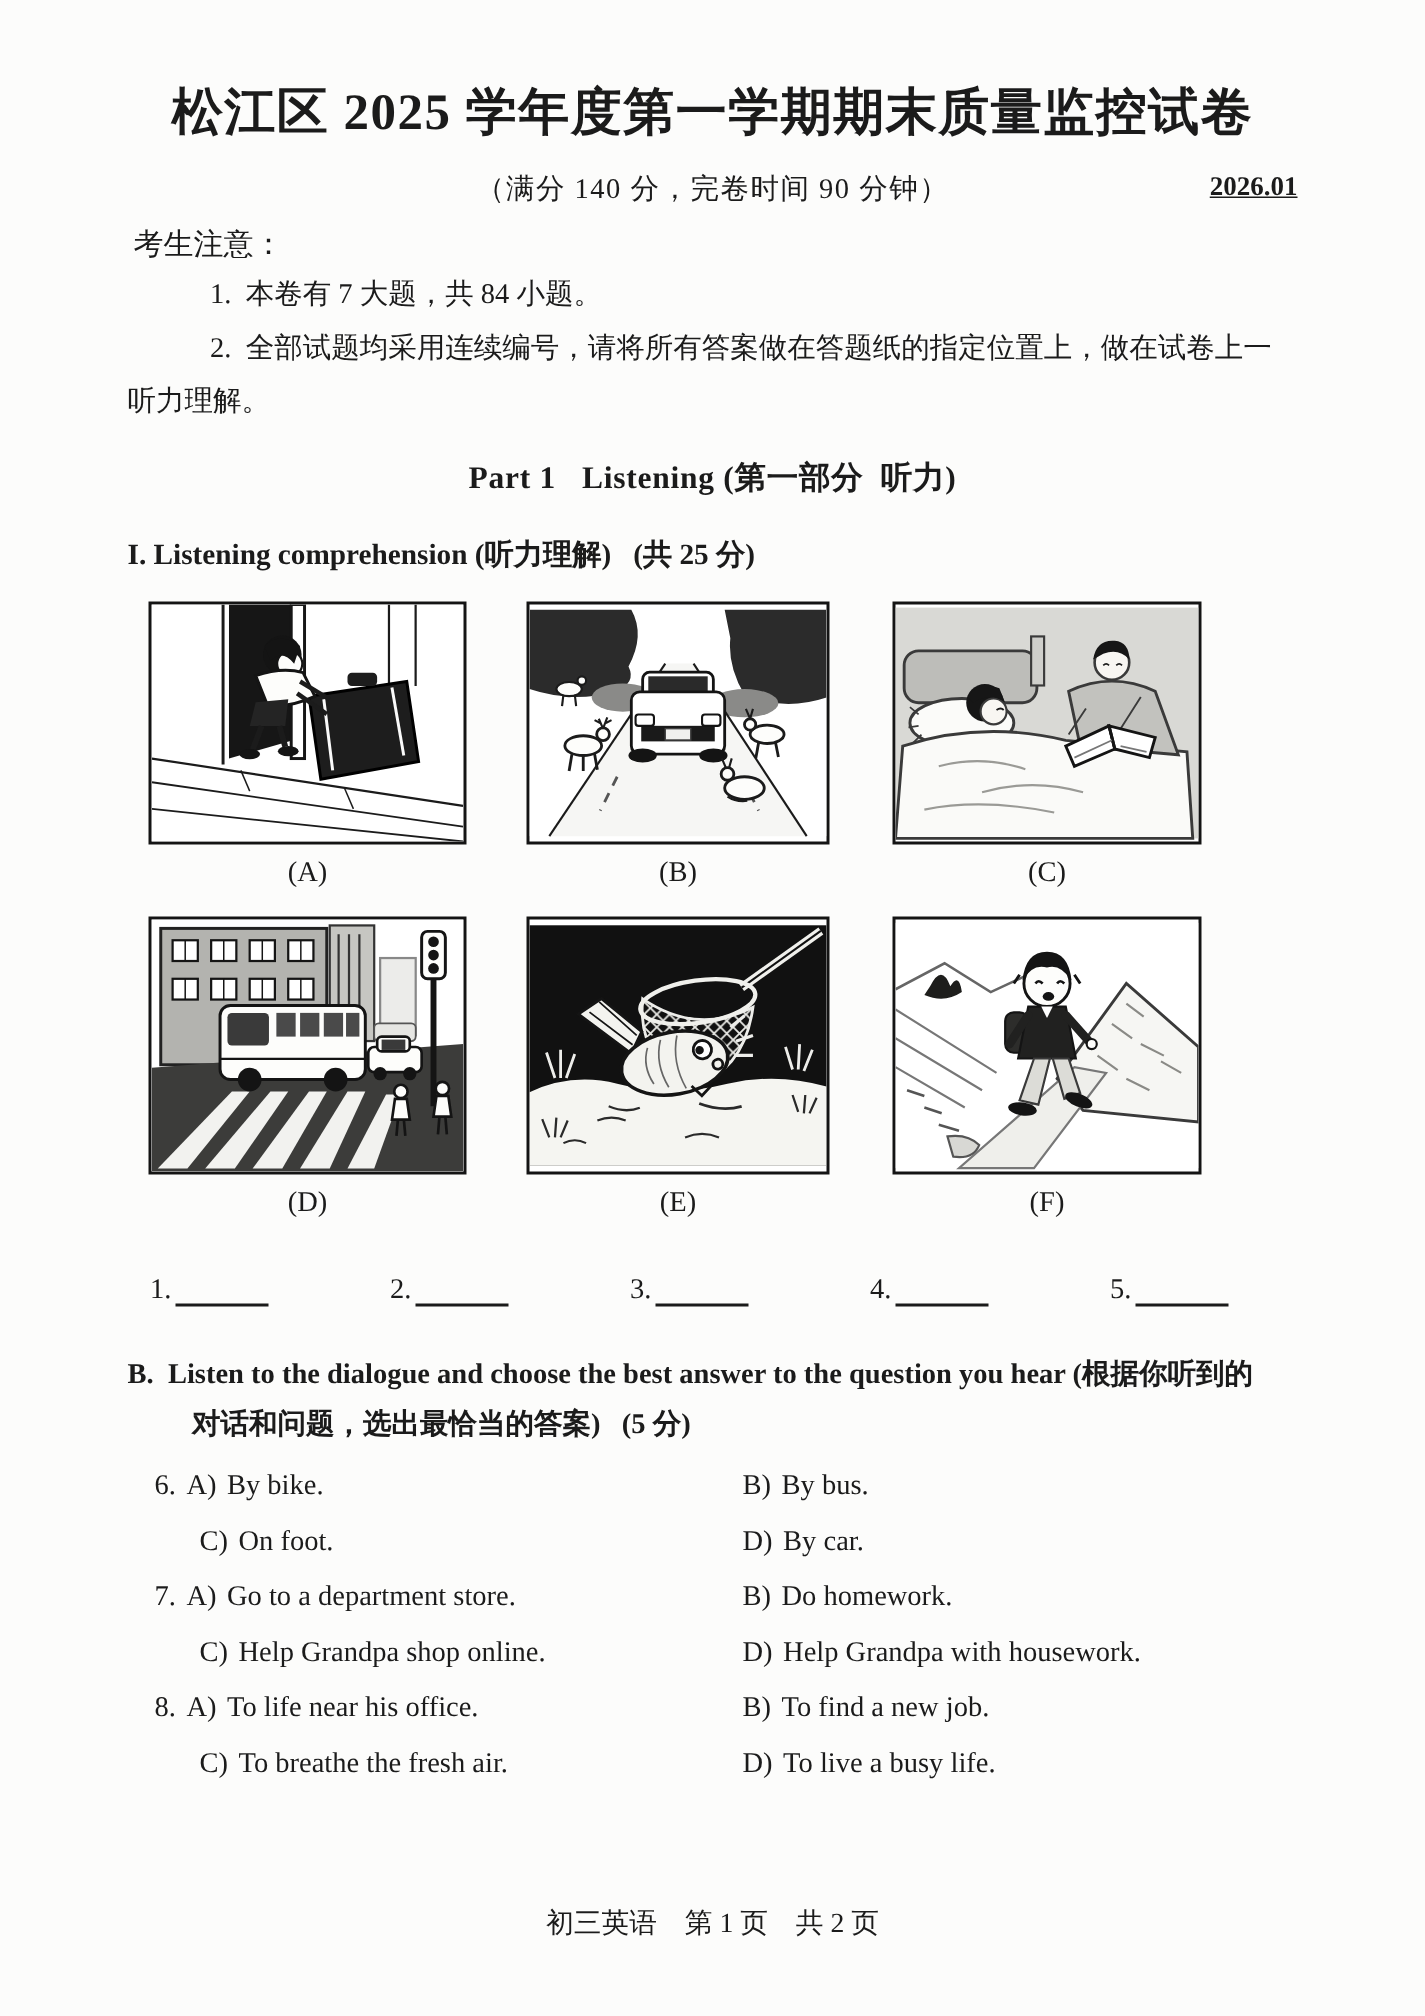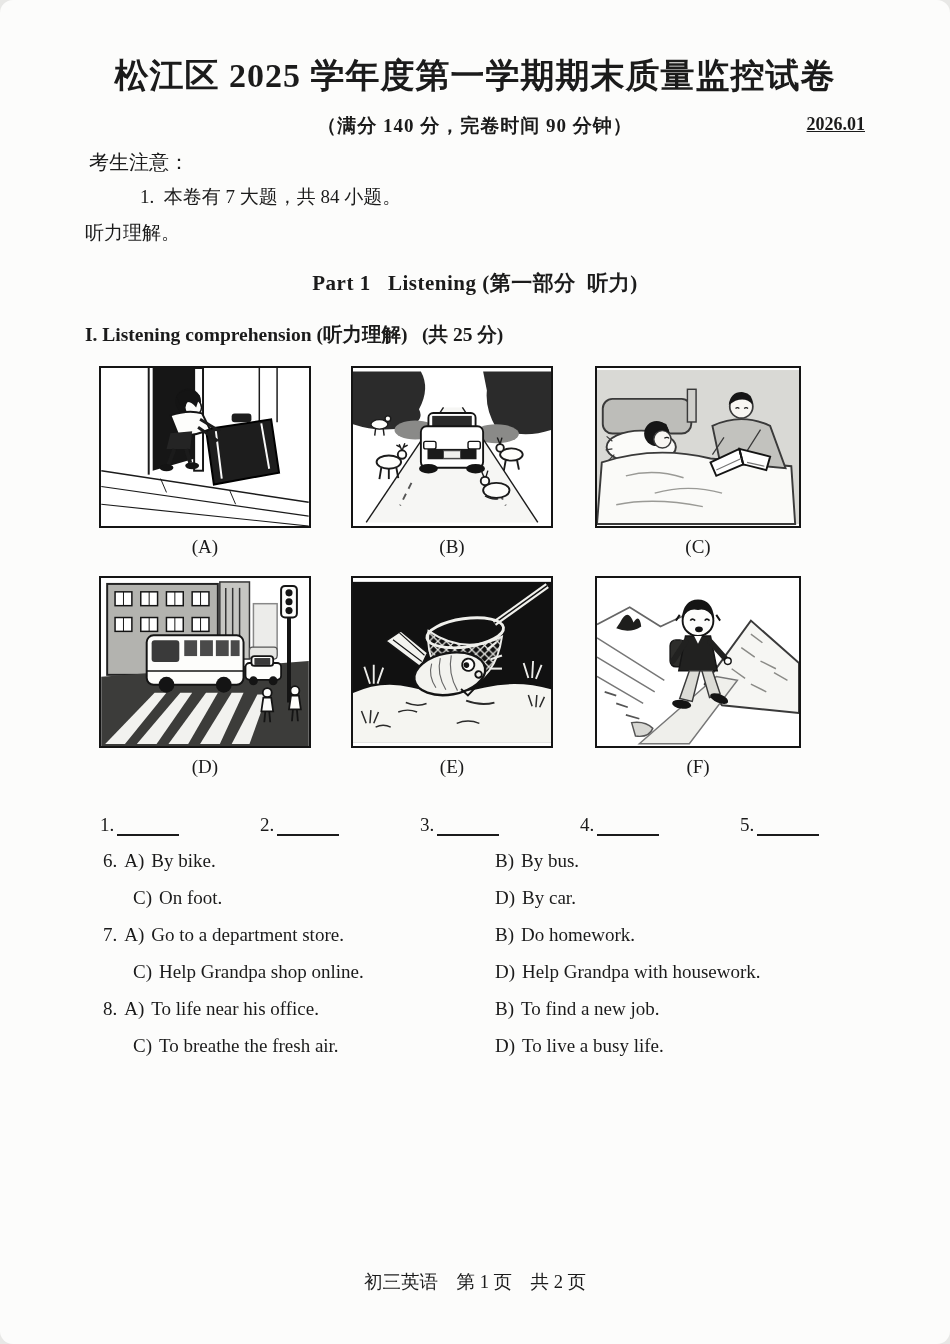--- a/index.html
+++ b/index.html
@@ -10,27 +10,26 @@
   }
   .page{
     position:relative;
     width:950px;height:1344px;
     margin:0 auto;
     background:#fcfcfb;
     overflow:hidden;
     display:flex;flex-direction:column;
     box-sizing:border-box;
     padding:56px 85px 0 85px;
-    border-radius:13px;
   }
   [data-bind]{white-space:pre-wrap;}
   .title1{font-size:34px;font-weight:bold;text-align:center;letter-spacing:1px;line-height:1.15;}
   .title2{font-size:35px;font-weight:bold;text-align:center;margin-top:14px;letter-spacing:2px;}
   .subrow{position:relative;margin-top:18px;height:26px;}
-  .subtitle{font-size:19px;text-align:center;font-weight:700;letter-spacing:1px;}
+  .subtitle{font-size:19px;text-align:center;font-weight:400;letter-spacing:1px;}
   .date{position:absolute;right:0;top:1px;font-size:18px;font-weight:bold;text-decoration:underline;}
   .notice-head{font-size:20px;font-weight:normal;margin-top:10px;margin-left:4px;}
   .notice-item{font-size:19px;line-height:1.55;margin-top:6px;}
   .ind{padding-left:55px;}
   .part-heading{font-size:21px;font-weight:bold;text-align:center;margin-top:22px;letter-spacing:.5px;}
   .sec1-heading{font-size:19.5px;font-weight:bold;margin-top:24px;}
   .secA-heading{font-size:19px;font-weight:bold;margin-top:24px;}
   .pic-row{display:flex;align-items:flex-start;margin-top:18px;margin-left:14px;}
   .pic-cell{display:flex;flex-direction:column;align-items:center;}
   .pic-cell.c1{width:212px;}
@@ -63,20 +62,21 @@
 
   <div class="title1" data-bind="header.title_line1">松江区 2025 学年度第一学期期末质量监控试卷</div>
 
   <div class="subrow">
     <div class="subtitle" data-bind="header.subtitle">（满分 140 分，完卷时间 90 分钟）</div>
     <div class="date" data-bind="header.date">2026.01</div>
   </div>
 
   <div class="notice-head" data-bind="notice.heading">考生注意：</div>
   <div class="notice-item ind" data-bind="notice.item1">1.  本卷有 7 大题，共 84 小题。</div>
+  <div class="notice-item ind" data-bind="notice.item2_line1">2.  全部试题均采用连续编号，请将所有答案做在答题纸的指定位置上，做在试卷上一</div>
   <div class="notice-item" data-bind="notice.item2_line2">听力理解。</div>
 
   <div class="part-heading" data-bind="part1.heading">Part 1   Listening (第一部分  听力)</div>
   <div class="sec1-heading" data-bind="section1.heading">I. Listening comprehension (听力理解)   (共 25 分)</div>
 
   <div class="pic-row r1">
     <div class="pic-cell c1">
       <div class="pic-frame">
         <svg viewBox="0 0 210 160">
           <rect x="0" y="0" width="210" height="160" fill="#ffffff"></rect>
@@ -359,20 +359,24 @@
     <div class="blank-item">
         <span data-bind="sectionA.blanks.3">4.</span>
         <span class="blank-line"></span>
       </div>
     <div class="blank-item">
         <span data-bind="sectionA.blanks.4">5.</span>
         <span class="blank-line"></span>
       </div>
   </div>
 
+  <div class="secB-heading">
+    <div data-bind="sectionB.heading_line1">B.  Listen to the dialogue and choose the best answer to the question you hear (根据你听到的</div>
+    <div class="secB-l2" data-bind="sectionB.heading_line2">对话和问题，选出最恰当的答案)   (5 分)</div>
+  </div>
 
   <div class="questions">
 
     <div class="q">
       <div class="qrow">
         <div class="qleft">
             <span class="qnum" data-bind="sectionB.questions.0.number">6.</span>
             <span class="okey" data-bind="sectionB.questions.0.options.0.key">A)</span>
             <span data-bind="sectionB.questions.0.options.0.text">By bike.</span>
           </div>

